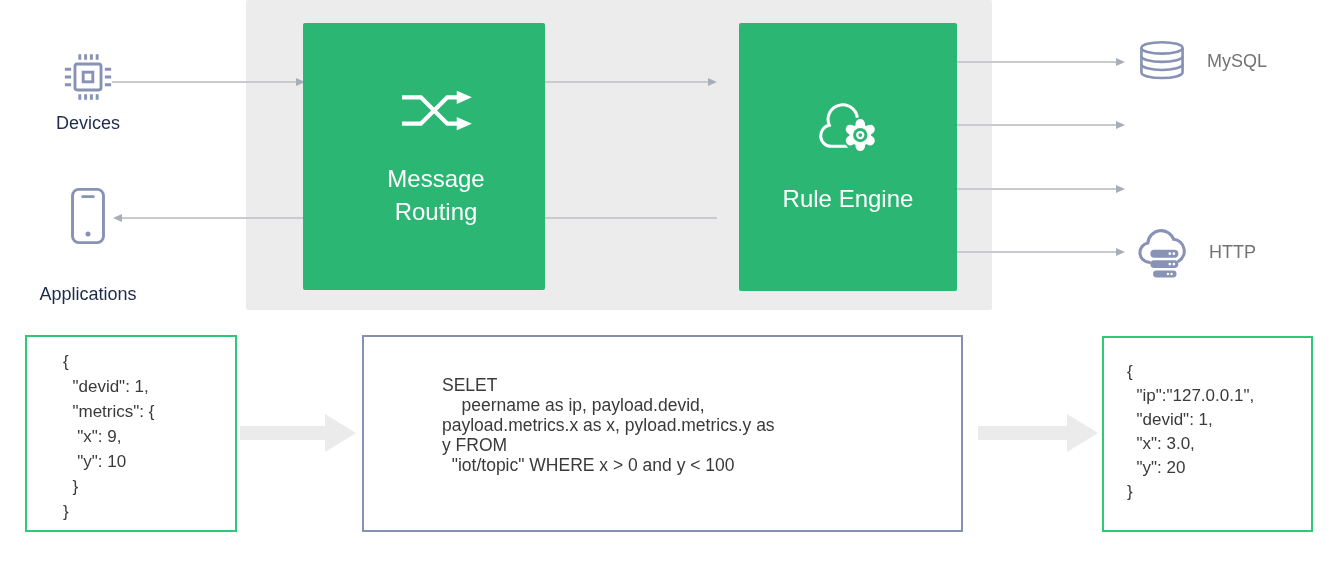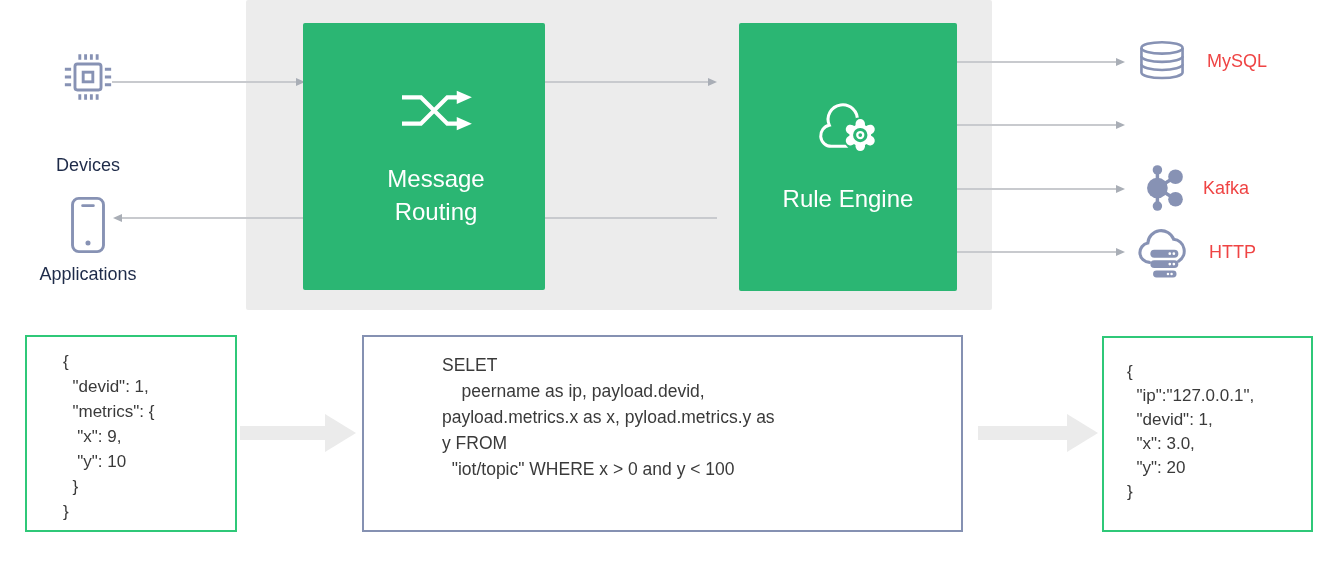--- a/index.html
+++ b/index.html
@@ -17,25 +17,25 @@
     text-align:center; border-radius:2px;
   }
   .gbox .box-label { font-size:24px; line-height:33px; margin-top:26px; font-weight:400; }
   .gbox.mr { left:303px;padding-left:24px; }
   .gbox.mr .box-label { width:150px; }
   .gbox.re { left:717px; height:268px;margin-left:22px; }
 
   
   .endpoint { position:absolute; display:flex; flex-direction:column; align-items:center; color:#1e2b49; font-size:18px; }
   .endpoint .ep-label { margin-top:9px; }
-  .endpoint.devices { left:34px; top:50px; width:108px;gap:42px; }
-  .endpoint.apps { left:26px; top:195px; width:124px; }
-
-  
-  .sink { position:absolute; left:1135px; display:flex; align-items:center; gap:18px; color:#ef4444; font-size:18px; }
+  .endpoint.devices { left:34px; top:50px; width:108px; }
+  .endpoint.apps { left:26px; top:186px; width:124px;gap:29px; }
+
+  
+  .sink { position:absolute; left:1135px; display:flex; align-items:center; gap:18px; color:#737373; font-size:18px; }
   .sink.mysql { top:40px; height:42px; }
   .sink.postgres { top:103px; height:42px; }
   .sink.kafka { top:162px; height:52px; }
   .sink.http { top:224px; height:56px; }
 
   
   .tline { position:absolute; height:1.5px; background:#c8cace; }
   .tline.right::after {
     content:""; position:absolute; right:-9px; top:50%; transform:translateY(-50%);
     border-left:9px solid #a9aeb6; border-top:4.5px solid transparent; border-bottom:4.5px solid transparent;
@@ -51,21 +51,21 @@
     content:""; position:absolute; left:100%; top:50%; transform:translateY(-50%);
     border-left:31px solid #ebebeb; border-top:19px solid transparent; border-bottom:19px solid transparent;
   }
 
   
   .codebox { position:absolute; background:#fff; }
   .codebox pre { margin:0; font-family:inherit; color:#3a3a3a; white-space:pre; }
   .codebox.in-json { left:25px; top:335px; width:208px; height:193px; border:2px solid #2fc878; }
   .codebox.in-json pre { padding:12px 0 0 36px; font-size:17px; line-height:25px; }
   .codebox.sql { left:362px; top:335px; width:597px; height:193px; border:2px solid #8591b2; }
-  .codebox.sql pre { padding:15px 0 0 78px; font-size:17.5px; line-height:26px; }
+  .codebox.sql pre { padding:38px 0 0 78px; font-size:17.5px; line-height:20px; }
   .codebox.out-json { left:1102px; top:336px; width:207px; height:192px; border:2px solid #2fc878; }
   .codebox.out-json pre { padding:22px 0 0 23px; font-size:17px; line-height:24px; }
 
   svg { display:block; }
 </style>
 </head>
 <body>
 
 <div class="canvas">
 
@@ -146,37 +146,20 @@
           <path d="M4.5 9 V37 A23.5 6.5 0 0 0 51.5 37 V9"></path>
           <path d="M4.5 18.5 A23.5 6.5 0 0 0 51.5 18.5"></path>
           <path d="M4.5 27.8 A23.5 6.5 0 0 0 51.5 27.8"></path>
         </g>
       </svg>
     </span>
     <span>MySQL</span>
   </div>
 
 
-  <div class="sink kafka">
-    <span>
-      <svg width="50" height="52" viewBox="0 0 58 58">
-        <g stroke="#8792b4" stroke-width="4">
-          <path d="M26 29 L26 8 M26 29 L26 50 M26 29 L47 16 M26 29 L47 42"></path>
-        </g>
-        <g fill="#8792b4">
-          <circle cx="26" cy="29" r="12"></circle>
-          <circle cx="26" cy="8" r="5.5"></circle>
-          <circle cx="26" cy="50" r="5.5"></circle>
-          <circle cx="47" cy="16" r="8.5"></circle>
-          <circle cx="47" cy="42" r="8.5"></circle>
-        </g>
-      </svg>
-    </span>
-    <span>Kafka</span>
-  </div>
 
   <div class="sink http">
     <span>
       <svg width="56" height="56" viewBox="0 0 62 60">
         <path d="M16 41.5 A10.8 10.8 0 0 1 14.2 20.1 A14.8 14.8 0 0 1 42.8 15.9 A13.2 13.2 0 0 1 48.3 40.2" stroke="#8792b4" stroke-width="3.4" fill="none" stroke-linecap="round"></path>
         <g fill="#8792b4">
           <rect x="17" y="27.5" width="31" height="8.8" rx="4.4"></rect>
           <rect x="17" y="39" width="31" height="8.8" rx="4.4"></rect>
           <rect x="20" y="50.5" width="26" height="7.6" rx="3.8"></rect>
         </g>

